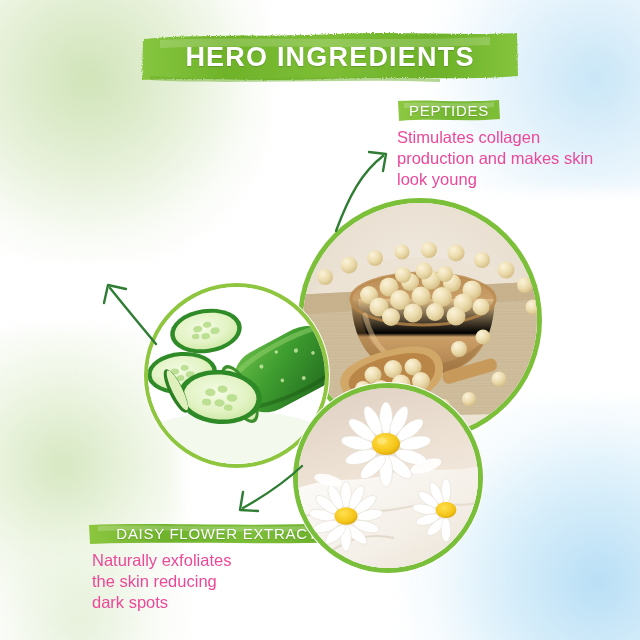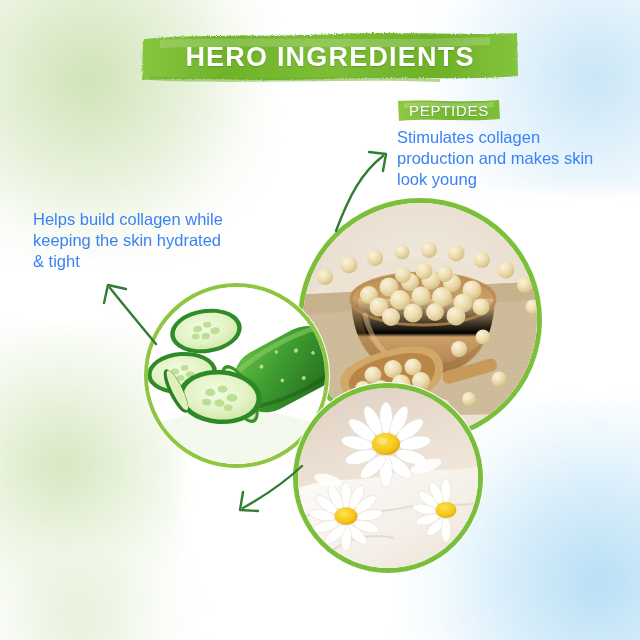--- a/index.html
+++ b/index.html
@@ -53,21 +53,21 @@
 
   
   .badge{position:absolute;height:23px;}
   .badge .bg{position:absolute;inset:0;}
   .badge .lbl{
     position:absolute;inset:0;display:flex;align-items:center;justify-content:center;
     color:#ffffff;font-weight:normal;font-size:15px;letter-spacing:.7px;white-space:nowrap;
     text-shadow:0 1px 1px rgba(60,95,25,.3);
   }
   .bodytext{
-    position:absolute;color:#3b82f6;font-size:16.5px;line-height:21px;
+    position:absolute;color:#ec4899;font-size:16.5px;line-height:21px;
     white-space:pre-line;
   }
 
   #badge-cucumber{left:30px;top:181px;width:138px;}
   #text-cucumber{left:33px;top:209px;width:225px;}
 
   #badge-peptides{left:397px;top:99px;width:104px;}
   #text-peptides{left:397px;top:127px;width:215px;}
 
   #badge-daisy{left:88px;top:522px;width:258px;}
@@ -403,36 +403,51 @@
         <path d="M104 303 L108 285 L126 289"></path>
       </g>
 
       <g>
         <path d="M302 466 C285 482 268 494 243 508"></path>
         <path d="M258 511 L240 510 L243 492"></path>
       </g>
     </g>
   </svg>
 
-  <div class="bodytext" id="text-cucumber">Helps build collagen while
-keeping the skin hydrated
-&amp; tight</div>
 
   <div class="badge" id="badge-peptides">
     <svg class="bg" viewBox="0 0 104 23" preserveAspectRatio="none">
       <defs>
           <linearGradient id="bg2" x1="0" y1="0" x2="1" y2="0">
         <stop offset="0" stop-color="#8ec842"></stop>
             <stop offset=".5" stop-color="#74b733"></stop>
         <stop offset="1" stop-color="#7fbe37"></stop>
           </linearGradient>
         </defs>
       <path fill="url(#bg2)" d="M1,2 C28,0 66,4 102,1 L103,20 C72,23 34,19 2,22 Z"></path>
       <path fill="#ffffff" opacity=".2" d="M7,4 C36,2 70,6 97,3 L97,8 C70,11 36,7 7,9 Z"></path>
     </svg>
     <div class="lbl">PEPTIDES</div>
   </div>
   <div class="bodytext" id="text-peptides">Stimulates collagen
 production and makes skin
 look young</div>
 
+  <div class="badge" id="badge-daisy">
+    <svg class="bg" viewBox="0 0 258 23" preserveAspectRatio="none">
+      <defs>
+          <linearGradient id="bg3" x1="0" y1="0" x2="1" y2="0">
+        <stop offset="0" stop-color="#8cc63f"></stop>
+            <stop offset=".3" stop-color="#6fb32d"></stop>
+        <stop offset=".62" stop-color="#7cbe38"></stop>
+            <stop offset="1" stop-color="#6aad28"></stop>
+          </linearGradient>
+        </defs>
+      <path fill="url(#bg3)" d="M1,3 C62,0 150,5 256,1 L257,20 C178,23 90,19 2,22 Z"></path>
+      <path fill="#ffffff" opacity=".2" d="M10,4 C80,2 170,7 246,3 L246,8 C170,12 80,7 10,9 Z"></path>
+    </svg>
+    <div class="lbl">DAISY FLOWER EXTRACT</div>
+  </div>
+  <div class="bodytext" id="text-daisy">Naturally exfoliates
+the skin reducing
+dark spots</div>
 
 </div>
 
 </body></html>

